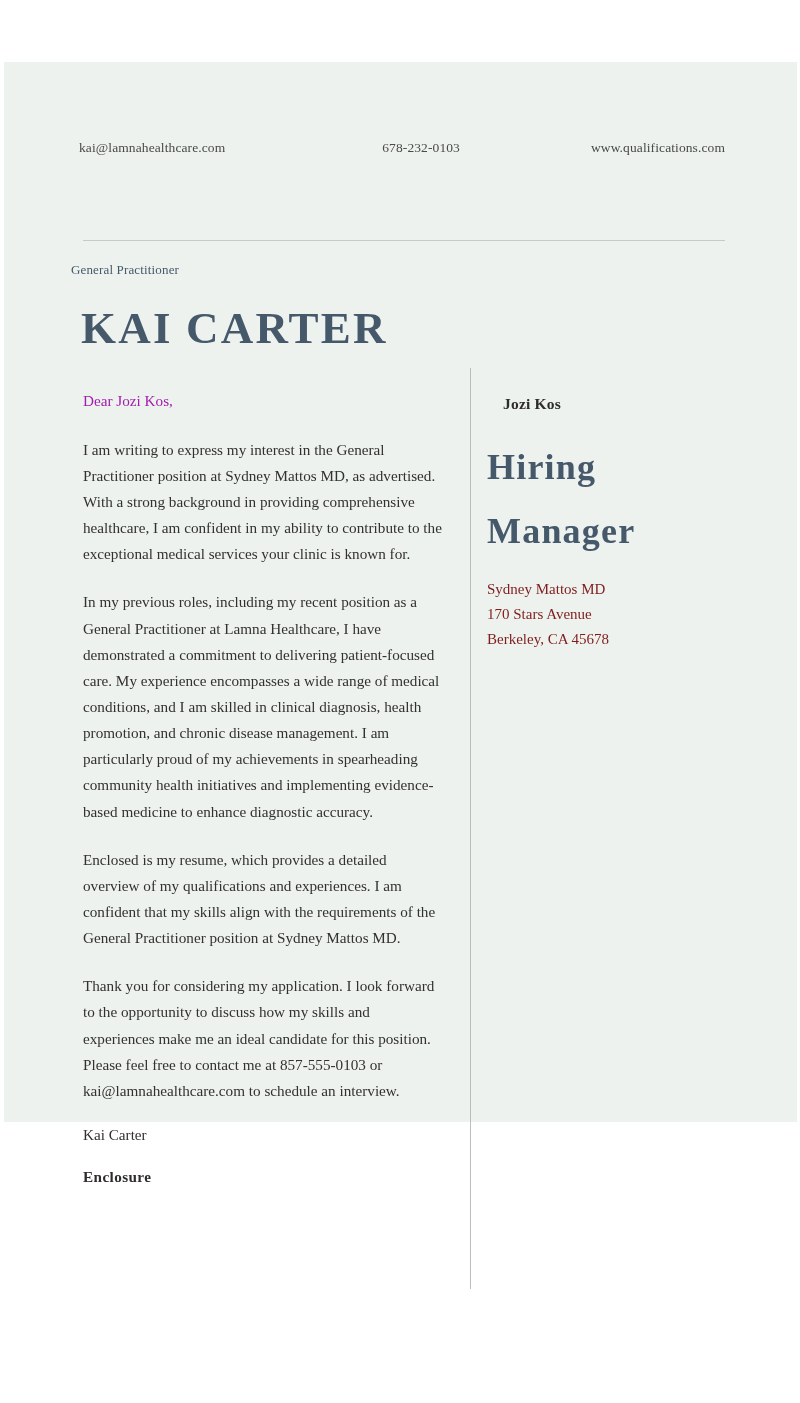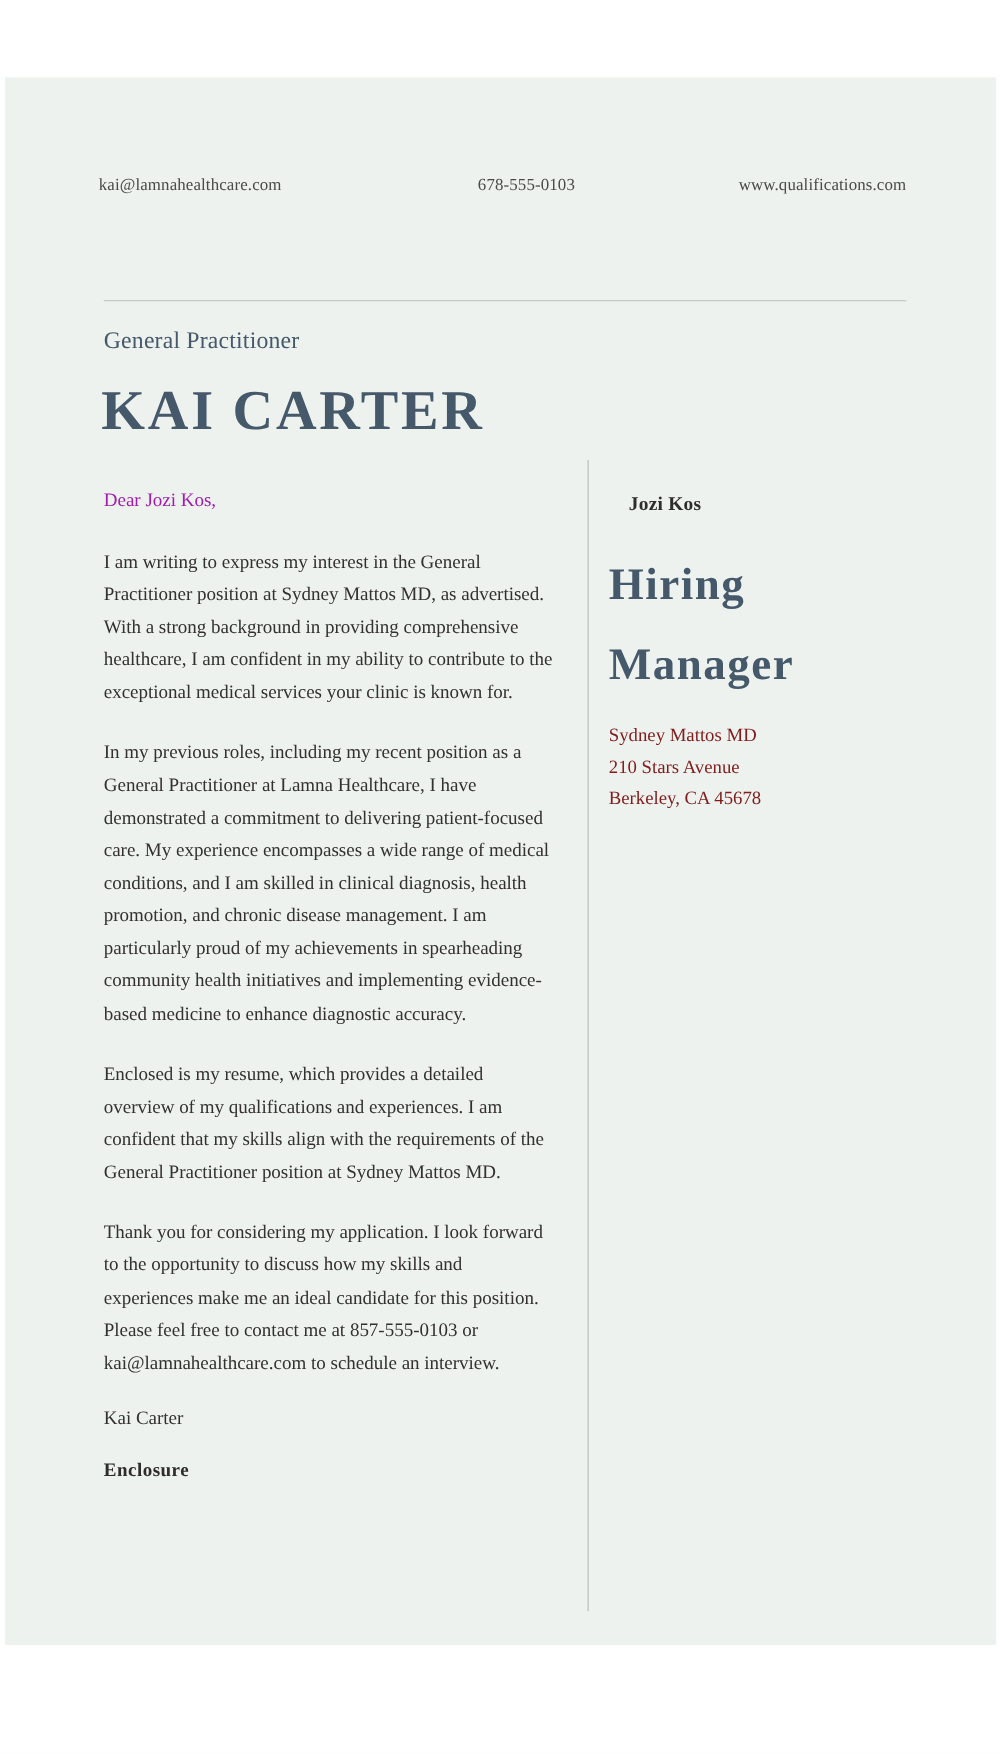--- a/index.html
+++ b/index.html
@@ -12,21 +12,21 @@
     background: #ffffff;
     font-family: "Liberation Serif", "DejaVu Serif", serif;
     overflow: hidden;
   }
 
   .page {
     position: absolute;
     left: 4px;
     top: 62px;
     width: 793px;
-    height: 1254px;
+    height: 1060px;
     background: #edf2ee;
     box-sizing: border-box;
   }
 
   
   .contact-row {
     position: absolute;
     left: 75px;
     top: 78px;
     width: 646px;
@@ -53,23 +53,23 @@
     left: 79px;
     top: 178px;
     width: 642px;
     height: 1px;
     background: #c5ccc7;
   }
 
   
   .role-title {
     position: absolute;
-    left: 79px;
+    left: 67px;
     top: 200px;
-    font-size: 19px;
+    font-size: 13px;
     color: #46596b;
     letter-spacing: 0.15px;
   }
   .candidate-name {
     position: absolute;
     left: 77px;
     top: 243px;
     font-size: 45px;
     font-weight: bold;
     color: #46596b;
@@ -148,21 +148,21 @@
     margin: 0;
   }
 </style>
 </head>
 <body>
 
 <div class="page">
 
   <div class="contact-row">
     <span class="contact-item contact-email">kai@lamnahealthcare.com</span>
-    <span class="contact-item contact-phone">678-555-0103</span>
+    <span class="contact-item contact-phone">678-232-0103</span>
     <span class="contact-item contact-web">www.qualifications.com</span>
   </div>
 
   <div class="header-rule"></div>
 
   <div class="role-title">General Practitioner</div>
   <div class="candidate-name">KAI CARTER</div>
 
   <div class="divider"></div>
 
@@ -173,17 +173,17 @@
     <p class="body-par">Enclosed is my resume, which provides a detailed overview of my qualifications and experiences. I am confident that my skills align with the requirements of the General Practitioner position at Sydney Mattos MD.</p>
     <p class="body-par">Thank you for considering my application. I look forward to the opportunity to discuss how my skills and experiences make me an ideal candidate for this position. Please feel free to contact me at 857-555-0103 or kai@lamnahealthcare.com to schedule an interview.</p>
     <p class="sign-name">Kai Carter</p>
     <p class="enclosure">Enclosure</p>
   </div>
 
   <div class="right-col">
     <p class="recipient-name">Jozi Kos</p>
     <p class="recipient-role">Hiring Manager</p>
     <p class="addr-line">Sydney Mattos MD</p>
-    <p class="addr-line">210 Stars Avenue</p>
+    <p class="addr-line">170 Stars Avenue</p>
     <p class="addr-line">Berkeley, CA 45678</p>
   </div>
 
 </div>
 
 </body></html>

